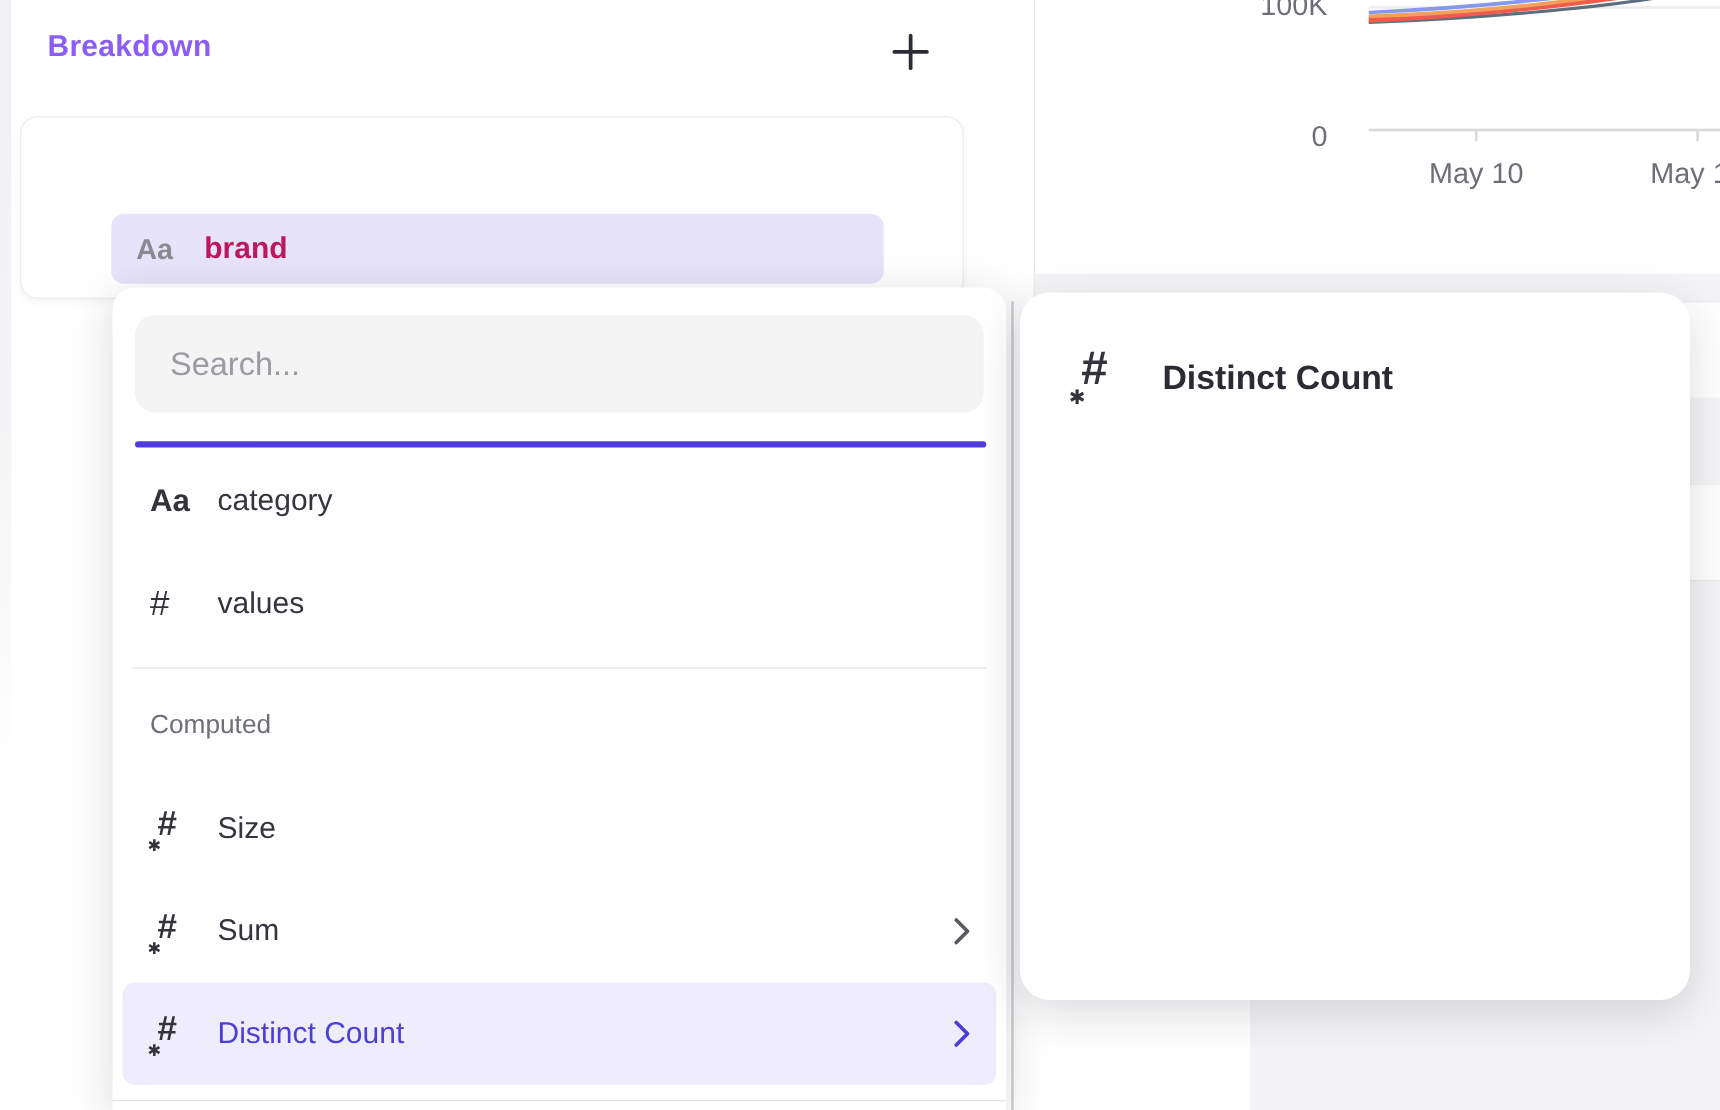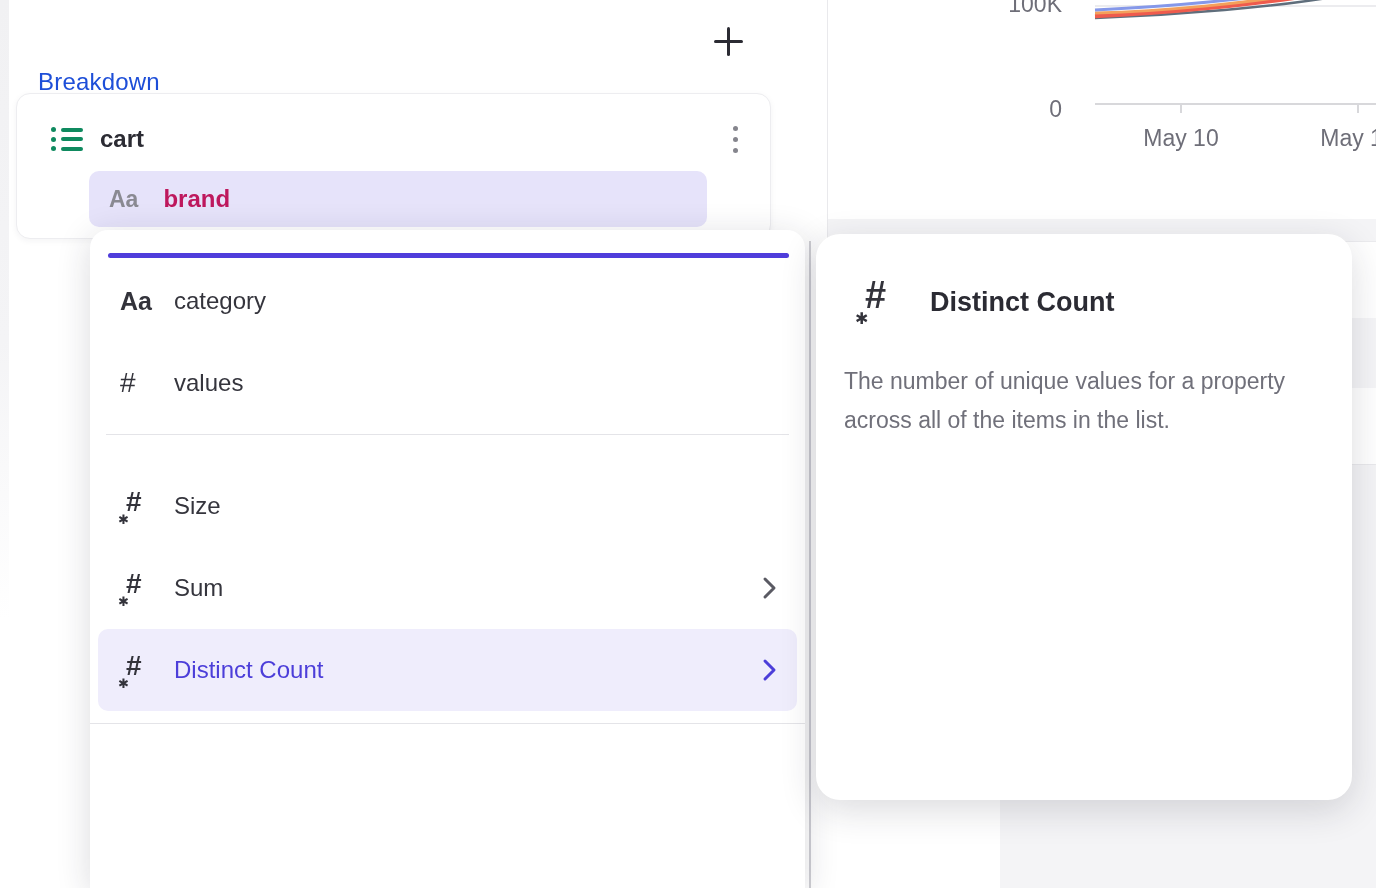--- a/index.html
+++ b/index.html
@@ -20,21 +20,21 @@
   .hband2 { position:absolute; left:828px; top:318px; width:548px; height:70px; background:#f5f5f7; }
   .hline2 { position:absolute; left:828px; top:464px; width:548px; height:1px; background:#e9e9ec; }
   .gray-region { position:absolute; left:1000px; top:465px; width:376px; height:423px; background:#f4f4f6; }
 
   
   .chart { position:absolute; left:827px; top:0; width:549px; height:230px; overflow:hidden; }
   .chart svg { display:block; }
   .axis-label { font-size:23px; fill:#6e6e78; }
 
   
-  .bd-title { position:absolute; left:38px; top:24px; font-size:24px; font-weight:400; color:#1d4ed8; letter-spacing:.2px;margin-top:44px; }
+  .bd-title { position:absolute; left:38px; top:24px; font-size:24px; font-weight:700; color:#8b5cf6; letter-spacing:.2px; }
   .add-btn { position:absolute; left:704px; top:18px; width:48px; height:46px; display:flex; align-items:center; justify-content:center; cursor:pointer; }
   .plus-icon { position:relative; width:29px; height:29px; }
   .plus-icon::before, .plus-icon::after { content:""; position:absolute; background:#2b2b33; border-radius:2px; }
   .plus-icon::before { left:13px; top:0; width:3px; height:29px; }
   .plus-icon::after { left:0; top:13px; width:29px; height:3px; }
 
   
   .group-card { position:absolute; left:16px; top:93px; width:755px; height:146px;
     background:#fff; border:1px solid #ededf0; border-radius:14px;
     box-shadow:0 2px 6px rgba(40,40,60,.05); }
@@ -120,67 +120,49 @@
       <text class="axis-label" x="531" y="146" text-anchor="middle">May 17</text>
     </svg>
   </div>
 
   <div class="bd-title">Breakdown</div>
   <div class="add-btn">
     <span class="plus-icon"></span>
   </div>
 
   <div class="group-card">
-    <div class="group-header">
-      <span class="list-icon">
-        <span class="li-row">
-            <i class="li-dot"></i>
-            <i class="li-bar"></i>
-          </span>
-        <span class="li-row">
-            <i class="li-dot"></i>
-            <i class="li-bar"></i>
-          </span>
-        <span class="li-row">
-            <i class="li-dot"></i>
-            <i class="li-bar"></i>
-          </span>
-      </span>
-      <span class="group-name">cart</span>
-      <span class="kebab">
-          <i></i>
-          <i></i>
-          <i></i>
-        </span>
-    </div>
     <div class="chip">
       <span class="aa">Aa</span>
       <span class="chip-label">brand</span>
     </div>
   </div>
 
   <div class="dropdown">
+    <div class="search-wrap">
+      <input class="search-input" type="text" placeholder="Search..." style="">
+    </div>
     <div class="tab-indicator"></div>
 
     <div class="plist">
       <div class="prop-row">
         <span class="icon-box">
             <span class="icon-aa">Aa</span>
           </span>
         <span class="prop-label">category</span>
       </div>
       <div class="prop-row">
         <span class="icon-box">
             <span class="icon-hash">#</span>
           </span>
         <span class="prop-label">values</span>
       </div>
     </div>
 
     <div class="divider"></div>
+    <div class="section-label">Computed</div>
 
     <div class="clist">
       <div class="prop-row">
         <span class="icon-box">
           <span class="computed-icon">
             <span class="ci-hash">#</span>
             <span class="ci-star">✱</span>
           </span>
         </span>
         <span class="prop-label">Size</span>
@@ -219,16 +201,15 @@
   </div>
 
   <div class="info-card">
     <div class="info-header">
       <span class="info-icon">
         <span class="ci-hash">#</span>
         <span class="ci-star">✱</span>
       </span>
       <span class="info-title">Distinct Count</span>
     </div>
-    <div class="info-desc">The number of unique values for a property across all of the items in the list.</div>
   </div>
 
 </div>
 
 </body></html>

